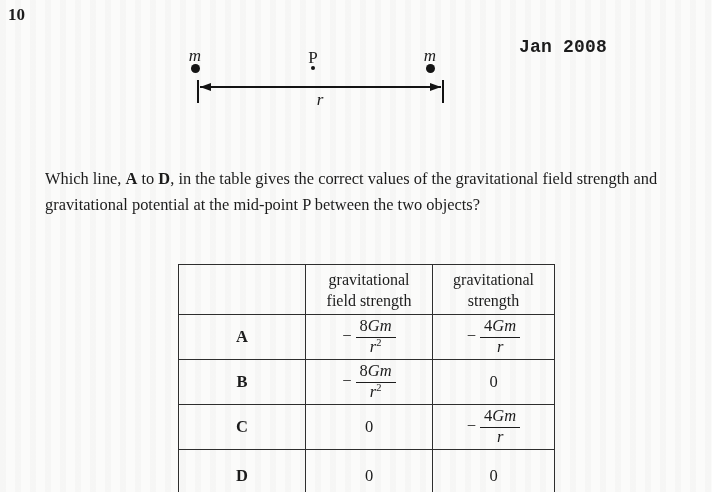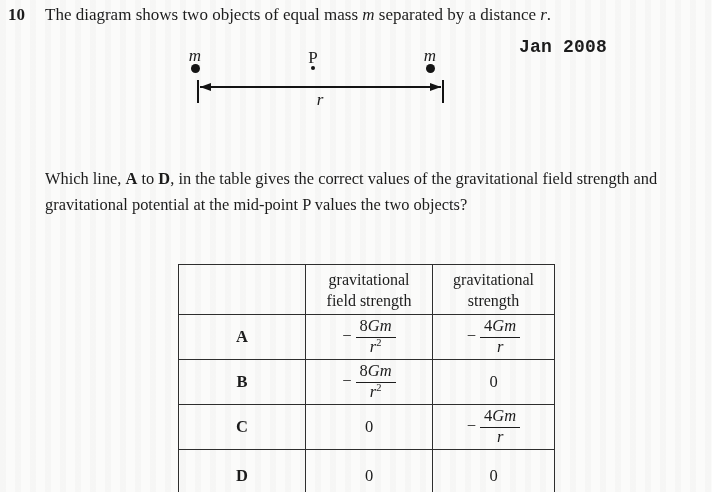--- a/index.html
+++ b/index.html
@@ -70,40 +70,39 @@
   .frac sup{font-size:10.5px;vertical-align:super;line-height:0;}
   .zero{font-size:16.5px;}
 </style>
 </head>
 <body>
 
 <div class="page">
 
   <div class="qnum">10</div>
 
-  <p class="intro"><span>The diagram shows two objects of equal mass </span><i>m</i><span> separated by a distance </span><i>r</i><span>.</span></p>
 
   <div class="date-label">Jan 2008</div>
 
   <div class="diagram">
     <span class="mass-label left">m</span>
     <span class="dot big left"></span>
     <span class="p-label">P</span>
     <span class="dot small"></span>
     <span class="mass-label right">m</span>
     <span class="dot big right"></span>
     <span class="tick left"></span>
     <span class="tick right"></span>
     <span class="mline"></span>
     <span class="arrowhead left"></span>
     <span class="arrowhead right"></span>
     <span class="r-label">r</span>
   </div>
 
-  <p class="prompt"><span>Which line, </span><b>A</b><span> to </span><b>D</b><span>, in the table gives the correct values of the gravitational field strength and</span><br><span>gravitational potential at the mid-point P values the two objects?</span></p>
+  <p class="prompt"><span>Which line, </span><b>A</b><span> to </span><b>D</b><span>, in the table gives the correct values of the gravitational field strength and</span><br><span>gravitational potential at the mid-point P between the two objects?</span></p>
 
   <table class="answers">
     <colgroup>
         <col class="c1">
         <col class="c2">
         <col class="c3">
       </colgroup>
     <tbody>
         <tr class="hdr">
       <th></th>

